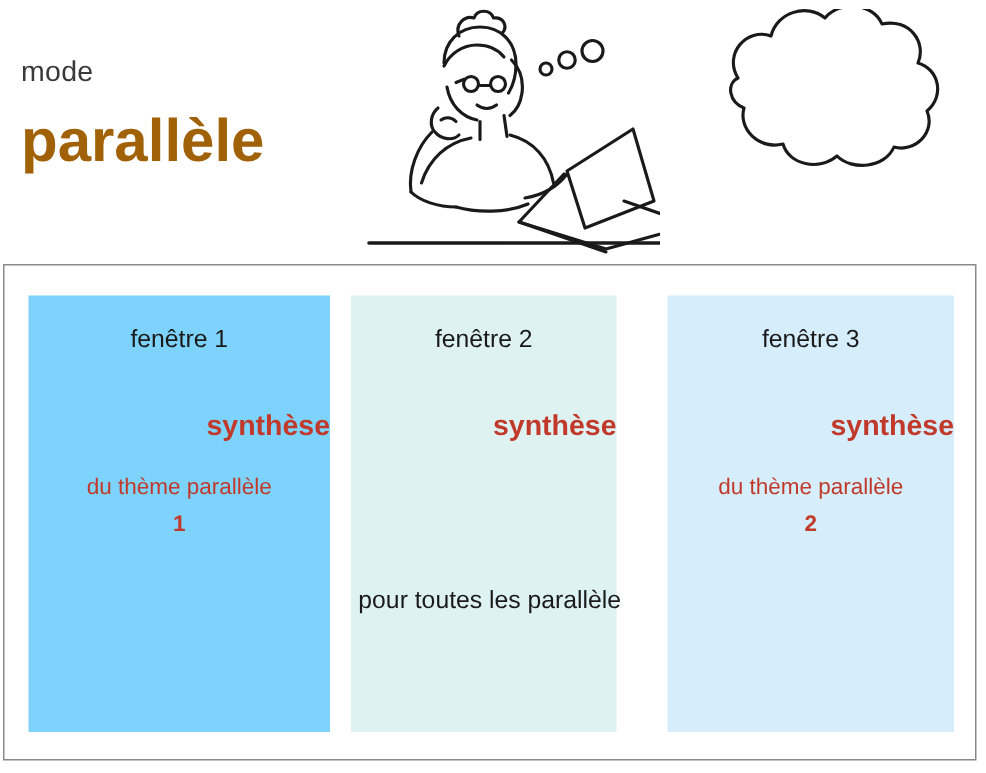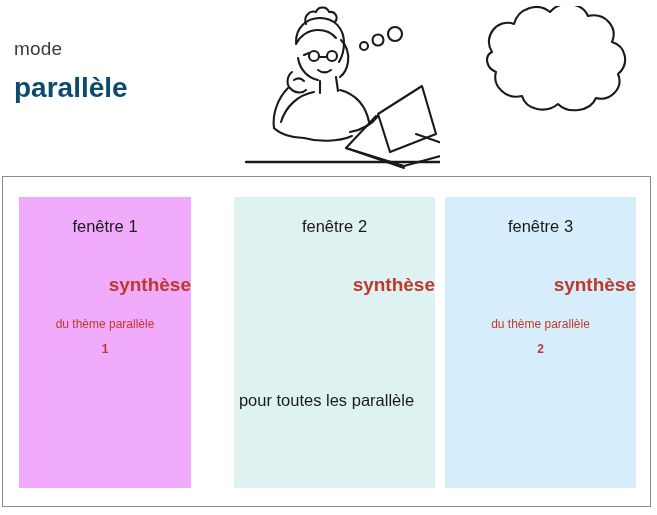--- a/index.html
+++ b/index.html
@@ -35,23 +35,23 @@
     left: 14px;
     top: 38px;
     font-size: 19px;
     color: #3a3a3a;
     letter-spacing: 0.2px;
   }
   .mode-title {
     position: absolute;
     left: 14px;
     top: 72px;
-    font-size: 28px;
+    font-size: 40px;
     font-weight: bold;
-    color: #0c4a6e;
+    color: #a16207;
     letter-spacing: 0px;
   }
 
   
   .illustration {
     position: absolute;
     left: 210px;
     top: 2px;
     width: 230px;
     height: 172px;
@@ -92,22 +92,22 @@
     top: 0;
     width: 100%;
     height: 100%;
   }
   .col {
     position: absolute;
     top: 20px;
     height: 291px;
     box-sizing: border-box;
   }
-  .col-1 { left: 16px;  width: 172px; background: #f0abfc; }
-  .col-2 { left: 231px; width: 201px; background: #def2f2; }
+  .col-1 { left: 16px;  width: 201px; background: #7dd3fc; }
+  .col-2 { left: 231px; width: 177px; background: #def2f2; }
   .col-3 { left: 442px; width: 191px; background: #d6eefb; }
 
   .col-inner {
     position: absolute;
     left: 0;
     top: 0;
     width: 100%;
     text-align: center;
   }
   .col-window {
@@ -117,21 +117,21 @@
   }
   .col-synthese {
     margin-top: 38px;
     font-size: 19px;
     font-weight: bold;
     color: #c0392b;
     text-align: right;
   }
   .col-sub {
     margin-top: 16px;
-    font-size: 12px;
+    font-size: 15px;
     color: #c0392b;
     line-height: 25px;
     padding: 0 20px;
   }
   .col-sub .strong {
     font-weight: bold;
     display: block;
   }
 
   

